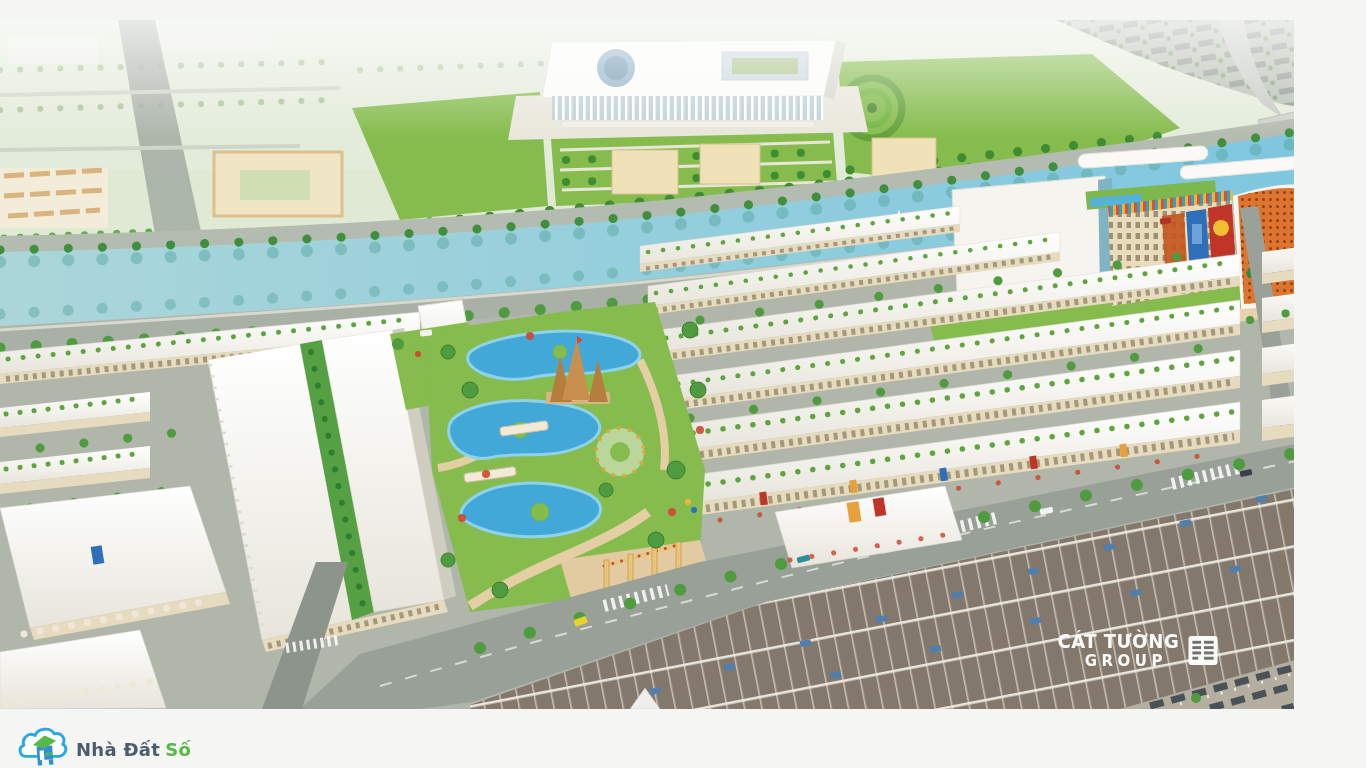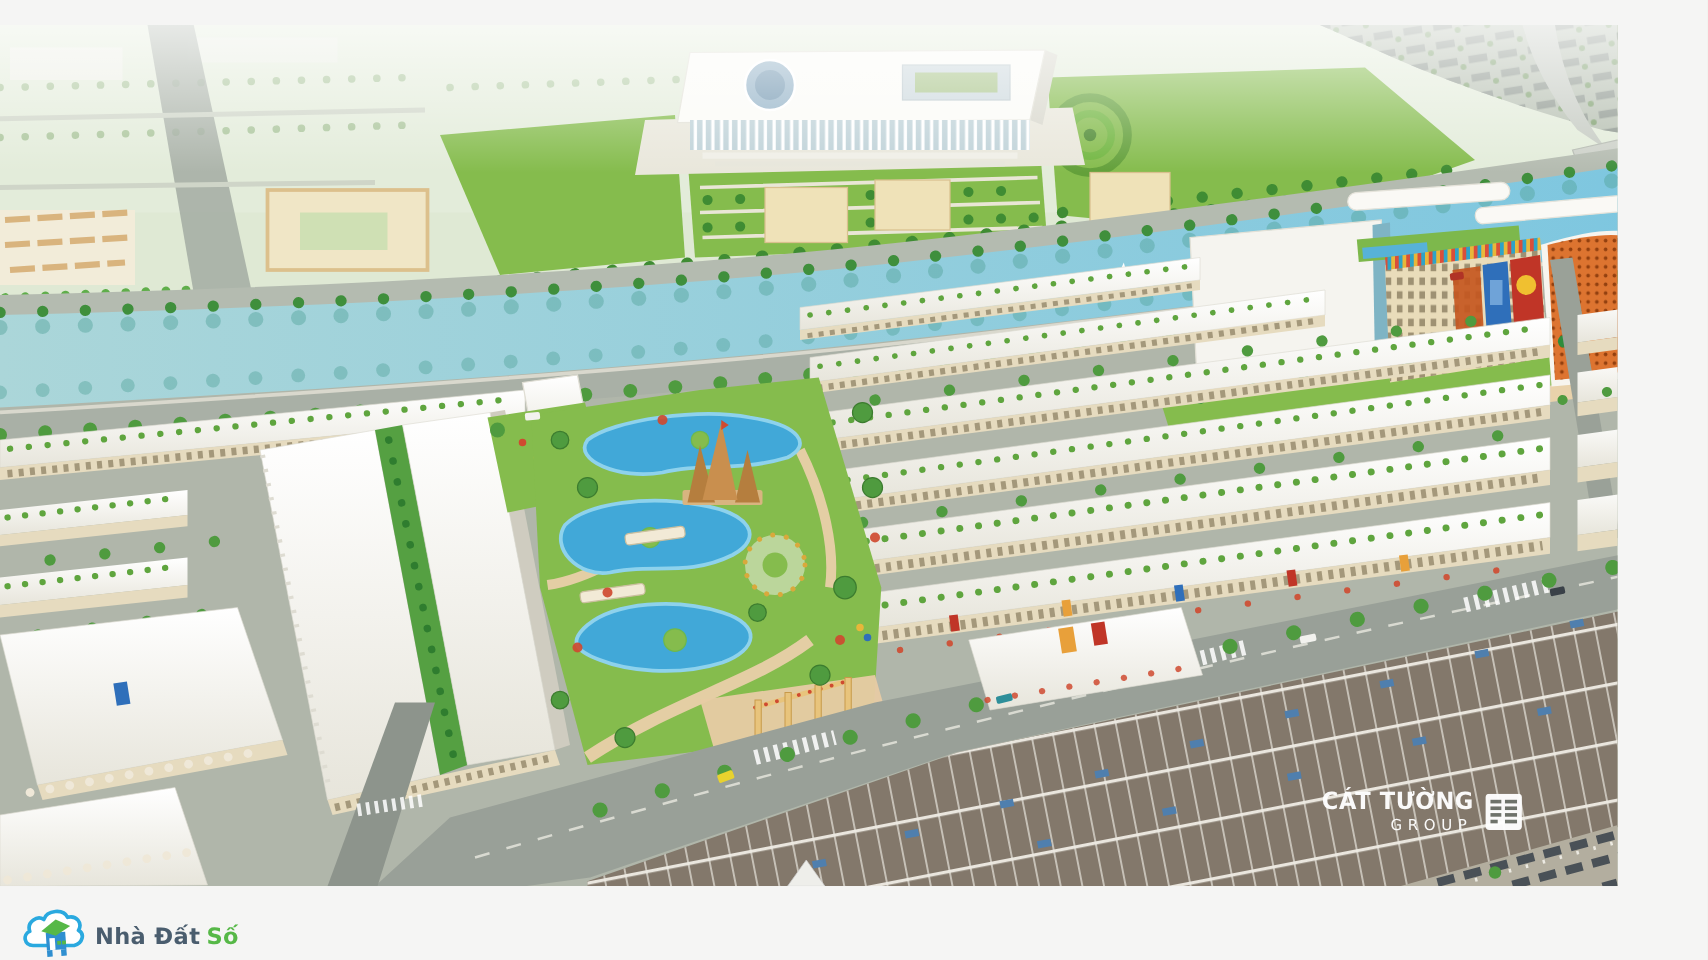--- a/index.html
+++ b/index.html
@@ -10,21 +10,21 @@
   html,body{margin:0;padding:0;background:var(--page-bg);}
   .page{position:relative;width:1366px;height:768px;overflow:hidden;background:var(--page-bg);
         font-family:"DejaVu Sans","Liberation Sans",sans-serif;}
   .photo{position:absolute;top:20px;left:0;width:1294px;height:689px;overflow:hidden;}
   svg.scene{display:block;width:1366px;height:689px;}
   .watermark{position:absolute;top:612px;right:76px;display:flex;align-items:center;gap:9px;
              color:var(--wm-color);opacity:.96;}
   .wm-text{text-align:right;line-height:1;}
   .wm-brand{font-size:19px;font-weight:bold;letter-spacing:.5px;white-space:nowrap;
             transform:scaleX(.95);transform-origin:right center;}
-  .wm-group{font-size:12px;font-weight:normal;letter-spacing:4.5px;margin-top:3px;margin-right:1px;}
+  .wm-group{font-size:15px;font-weight:bold;letter-spacing:4.5px;margin-top:3px;margin-right:12px;}
   .wm-icon{width:30px;height:29px;display:block;}
   .footer{position:absolute;left:0;top:709px;width:1366px;height:59px;background:var(--page-bg);}
   .logo{position:absolute;left:16px;top:8px;display:flex;align-items:center;gap:8px;cursor:pointer;}
   .logo-icon{width:52px;height:46px;display:block;margin-top:6px;}
   .logo-text{font-size:18px;font-weight:bold;color:var(--logo-slate);letter-spacing:.3px;margin-top:12px;}
   .logo-text .accent{color:var(--logo-green);margin-left:5px;}
 </style>
 </head>
 <body>
 

